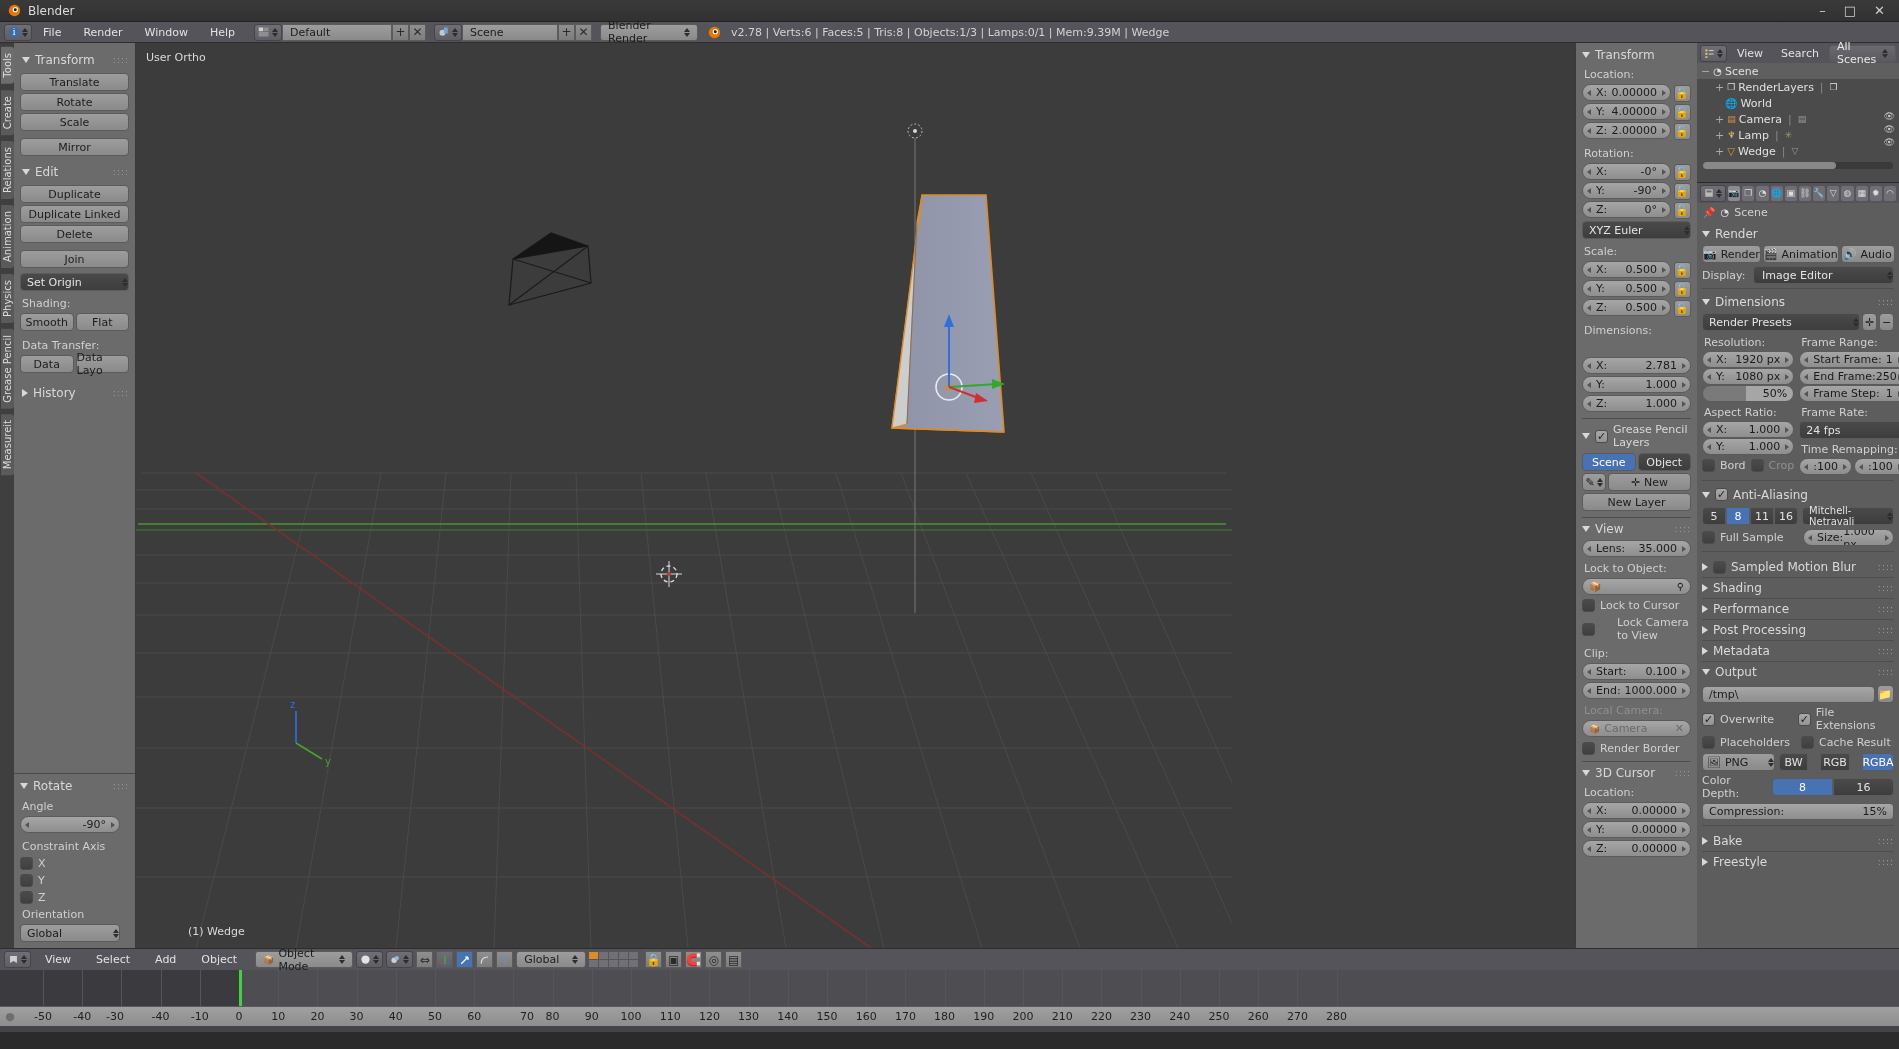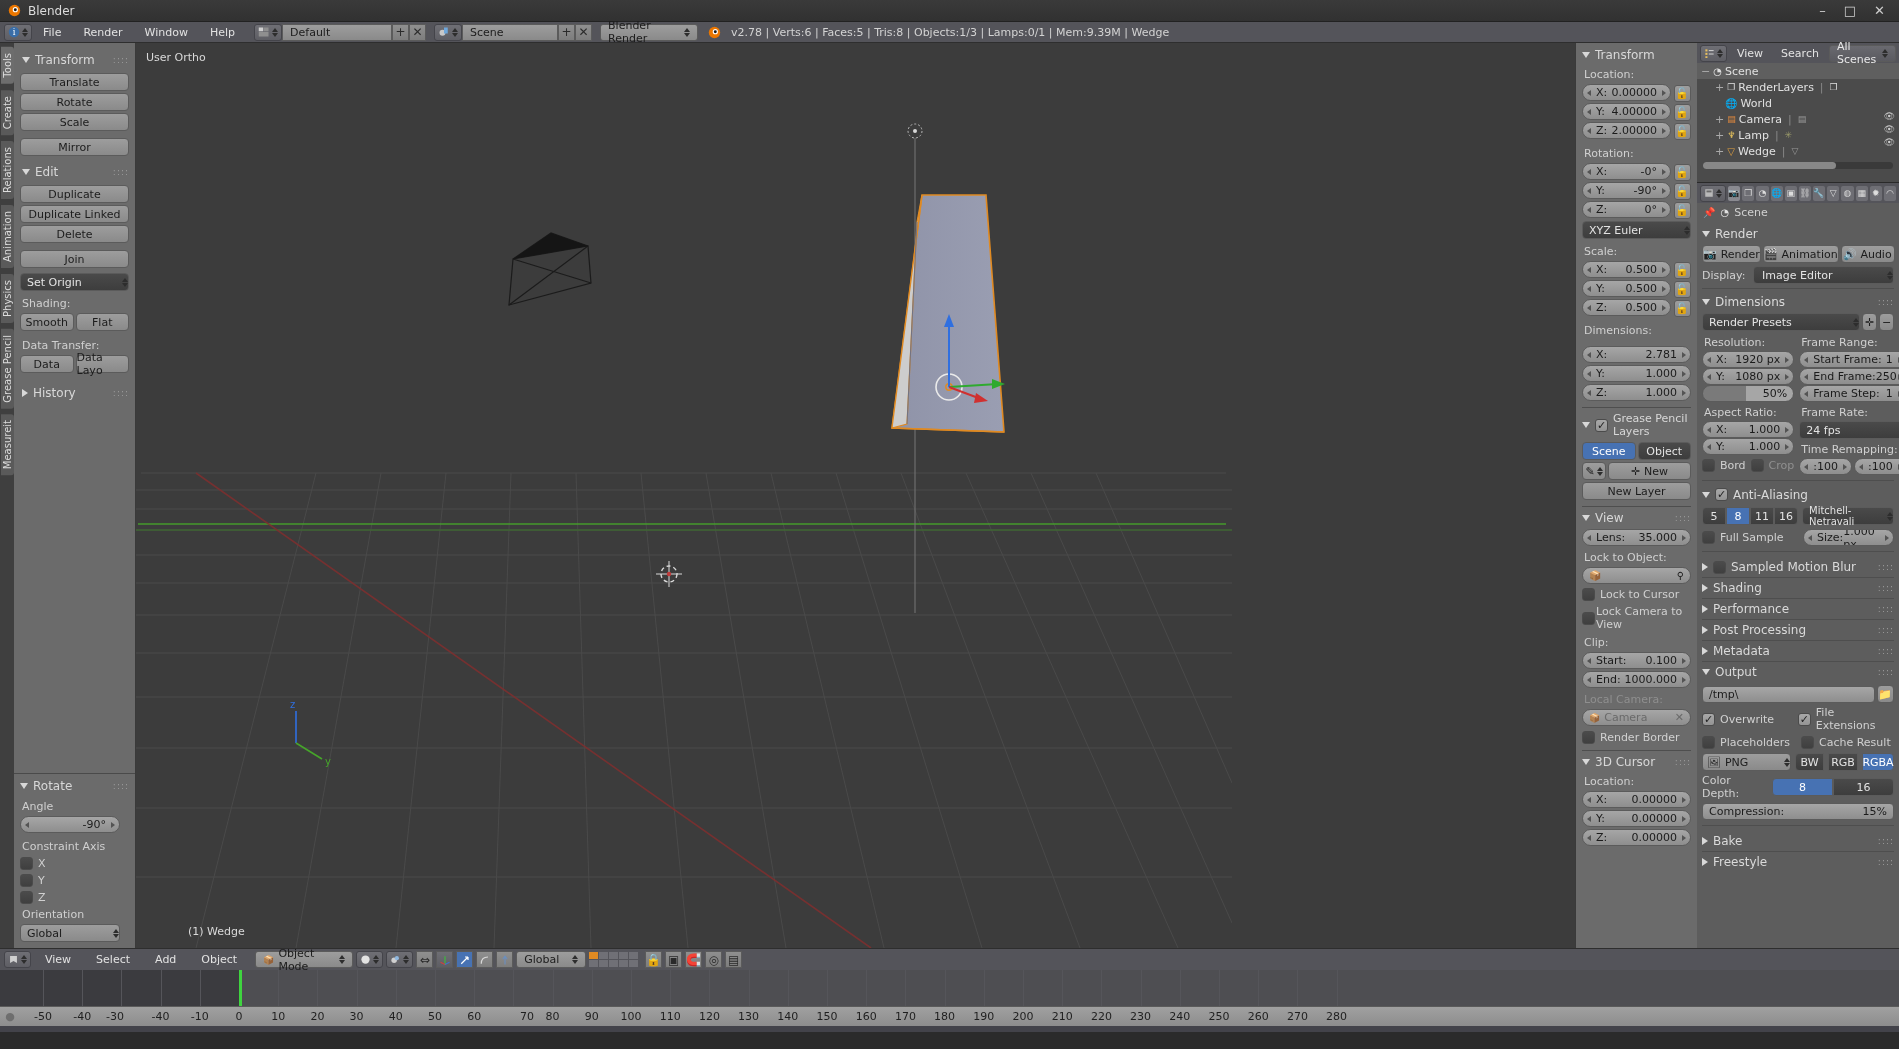--- a/index.html
+++ b/index.html
@@ -495,21 +495,21 @@
             <i class="arR"></i>
           </div>
       </div>
       <div class="lockcol">
         <div class="lock">🔓</div>
         <div class="lock">🔓</div>
         <div class="lock">🔓</div>
       </div>
     </div>
 
-    <div class="sub" style="margin:6px 0 9px 2px">Dimensions:</div>
+    <div class="sub" style="margin:6px 0 20px 2px">Dimensions:</div>
     <div class="fld pad">
         <i class="arL"></i>
       <span class="lbl">X:</span>
       <span class="val">2.781</span>
         <i class="arR"></i>
       </div>
     <div class="fld pad">
         <i class="arL"></i>
       <span class="lbl">Y:</span>
       <span class="val">1.000</span>
@@ -559,21 +559,21 @@
       </div>
     <div class="sub" style="margin:5px 0 3px 2px">Lock to Object:</div>
     <div class="fld">
       <span style="font-size:10px">📦</span>
       <span class="val" style="font-size:10px">⚲</span>
       </div>
     <div class="row" style="gap:5px;margin-top:4px">
       <span class="cb"></span>
       <span class="sub">Lock to Cursor</span>
       </div>
-    <div class="row" style="gap:1px;margin-top:4px">
+    <div class="row" style="gap:22px;margin-top:4px">
       <span class="cb"></span>
       <span class="sub">Lock Camera to View</span>
       </div>
     <div class="sub" style="margin:5px 0 3px 2px">Clip:</div>
     <div class="fld pad">
         <i class="arL"></i>
       <span class="lbl">Start:</span>
       <span class="val">0.100</span>
         <i class="arR"></i>
       </div>
@@ -946,21 +946,21 @@
         </div>
         <div class="row" style="gap:4px;margin-bottom:3px">
           <div class="btn" style="flex:1;justify-content:flex-start;padding-left:4px">
             <span style="margin-right:4px">🖼</span>
             <span>PNG</span>
             <span class="spin" style="margin-left:auto">
                 <i class="u"></i>
                 <i class="d"></i>
               </span>
             </div>
-          <div class="row" style="gap:4px">
+          <div class="row" style="gap:12px">
             <div class="btn dark" style="width:29px;border-radius:4px 0 0 4px">BW</div>
             <div class="btn dark" style="width:30px;border-radius:0">RGB</div>
             <div class="btn blue" style="width:32px;border-radius:0 4px 4px 0">RGBA</div>
           </div>
         </div>
         <div class="row" style="gap:4px;margin-bottom:3px">
           <span class="sub" style="width:66px">Color Depth:</span>
           <div class="btn blue" style="flex:1;border-radius:4px 0 0 4px">8</div>
           <div class="btn dark" style="flex:1;border-radius:0 4px 4px 0;margin-left:-4px">16</div>
         </div>

